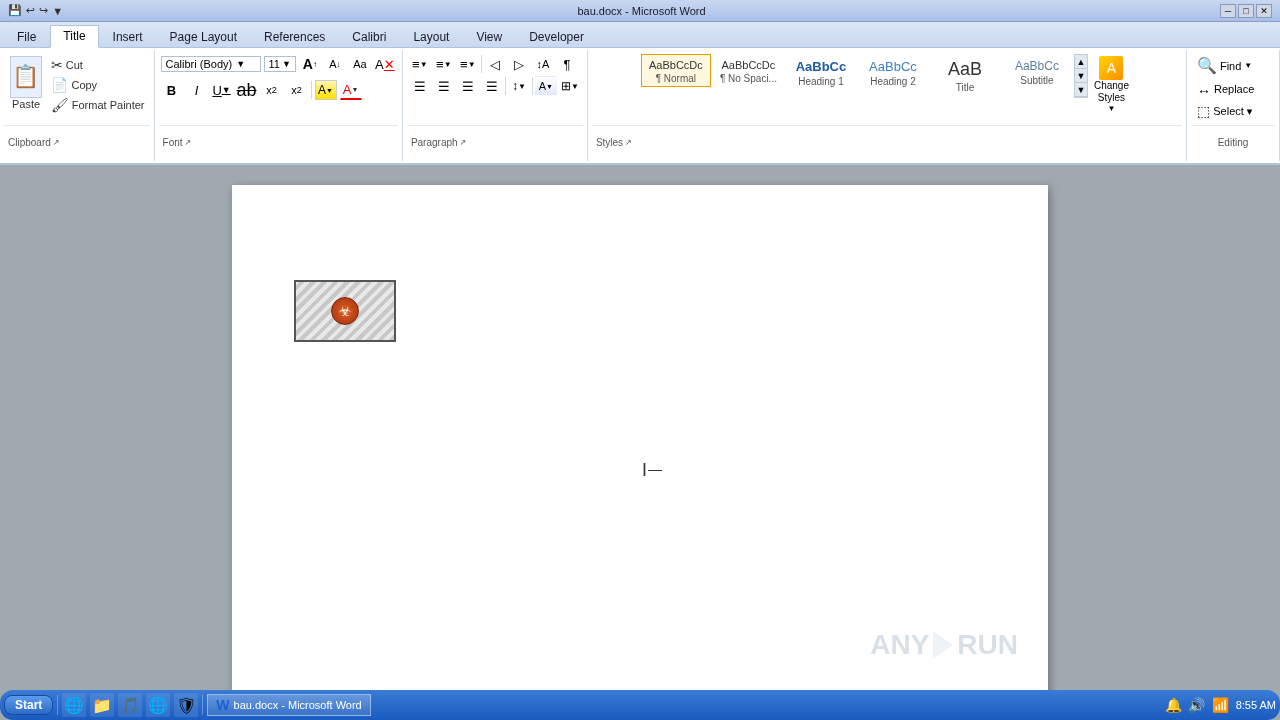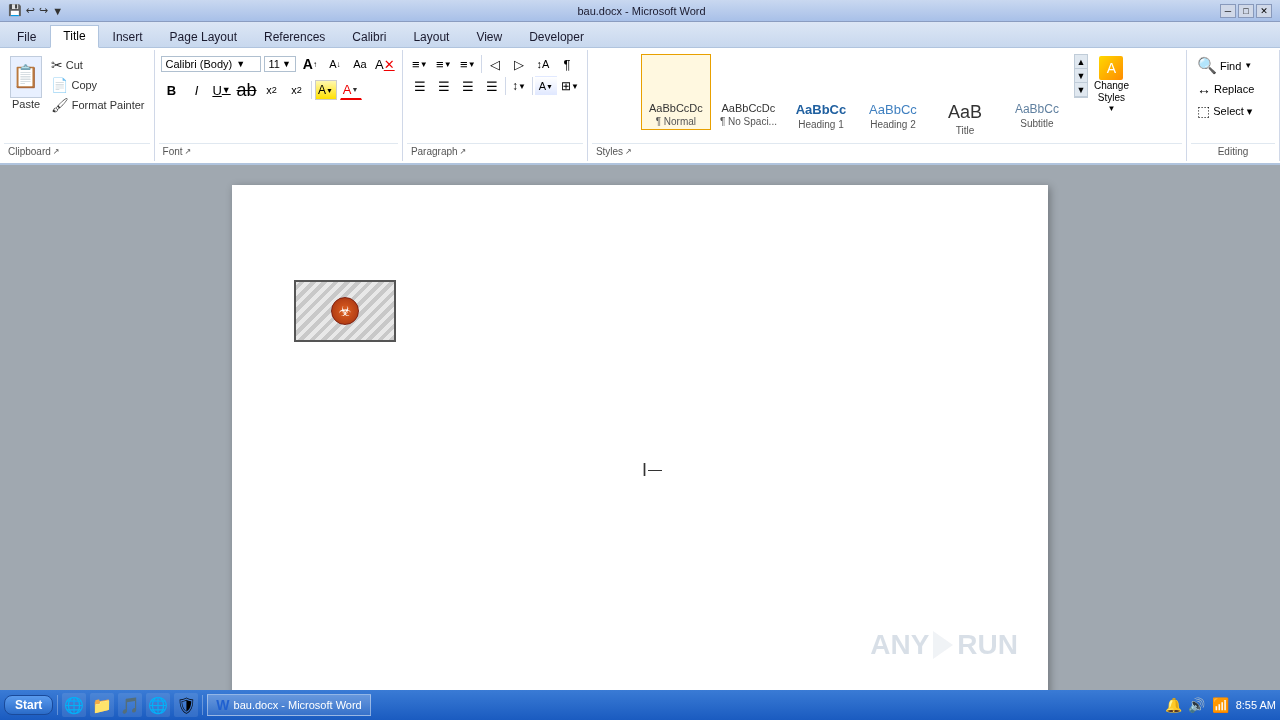--- a/index.html
+++ b/index.html
@@ -88,21 +88,21 @@
     .ribbon-group-content {
       display: flex;
       align-items: flex-start;
       gap: 2px;
       flex: 1;
       padding: 2px;
     }
     .ribbon-group-label {
       font-size: 10px;
       color: #555;
-      padding: 2px 4px;
+      padding: 11px 4px;
       text-align: center;
       width: 100%;
       border-top: 1px solid #e0e8f0;
       margin-top: 2px;
       cursor: pointer;
     }
     .ribbon-group-label-row {
       display: flex; align-items: center; gap: 2px;
     }
 
@@ -170,21 +170,21 @@
     .styles-group .ribbon-group-content {
       flex-direction: row; align-items: flex-start; gap: 2px;
     }
     .style-item {
       display: flex; flex-direction: column; align-items: center;
       border: 1px solid transparent;
       padding: 2px 6px; cursor: pointer; min-width: 70px;
     }
     .style-item.active { border-color: #e8a000; background: #fff8e0; }
     .style-preview {
-      font-size: 12px; padding: 2px 0; margin-top: 43px;
+      font-size: 12px; padding: 2px 0;
     }
     .style-label { font-size: 10px; color: #555; }
 
     
     .editing-group .ribbon-group-content {
       flex-direction: column; gap: 2px;
     }
     .editing-btn {
       display: flex; align-items: center; gap: 3px;
       cursor: pointer; padding: 2px 4px; font-size: 11px;
@@ -310,20 +310,21 @@
     #taskbar {
       background: linear-gradient(to bottom, #3a7bd5, #1a5bc0);
       height: 30px;
       display: flex;
       align-items: center;
       padding: 0 4px;
       gap: 4px;
       position: fixed;
       bottom: 0;
       width: 1280px;
+      border-radius: 13px;
     }
     .start-btn {
       background: linear-gradient(to bottom, #5a9bee, #2a6bc8);
       border: 1px solid #1a4a9a;
       border-radius: 8px;
       padding: 2px 10px;
       font-size: 12px; font-weight: bold;
       color: #fff; cursor: pointer;
     }
     .taskbar-icon {

